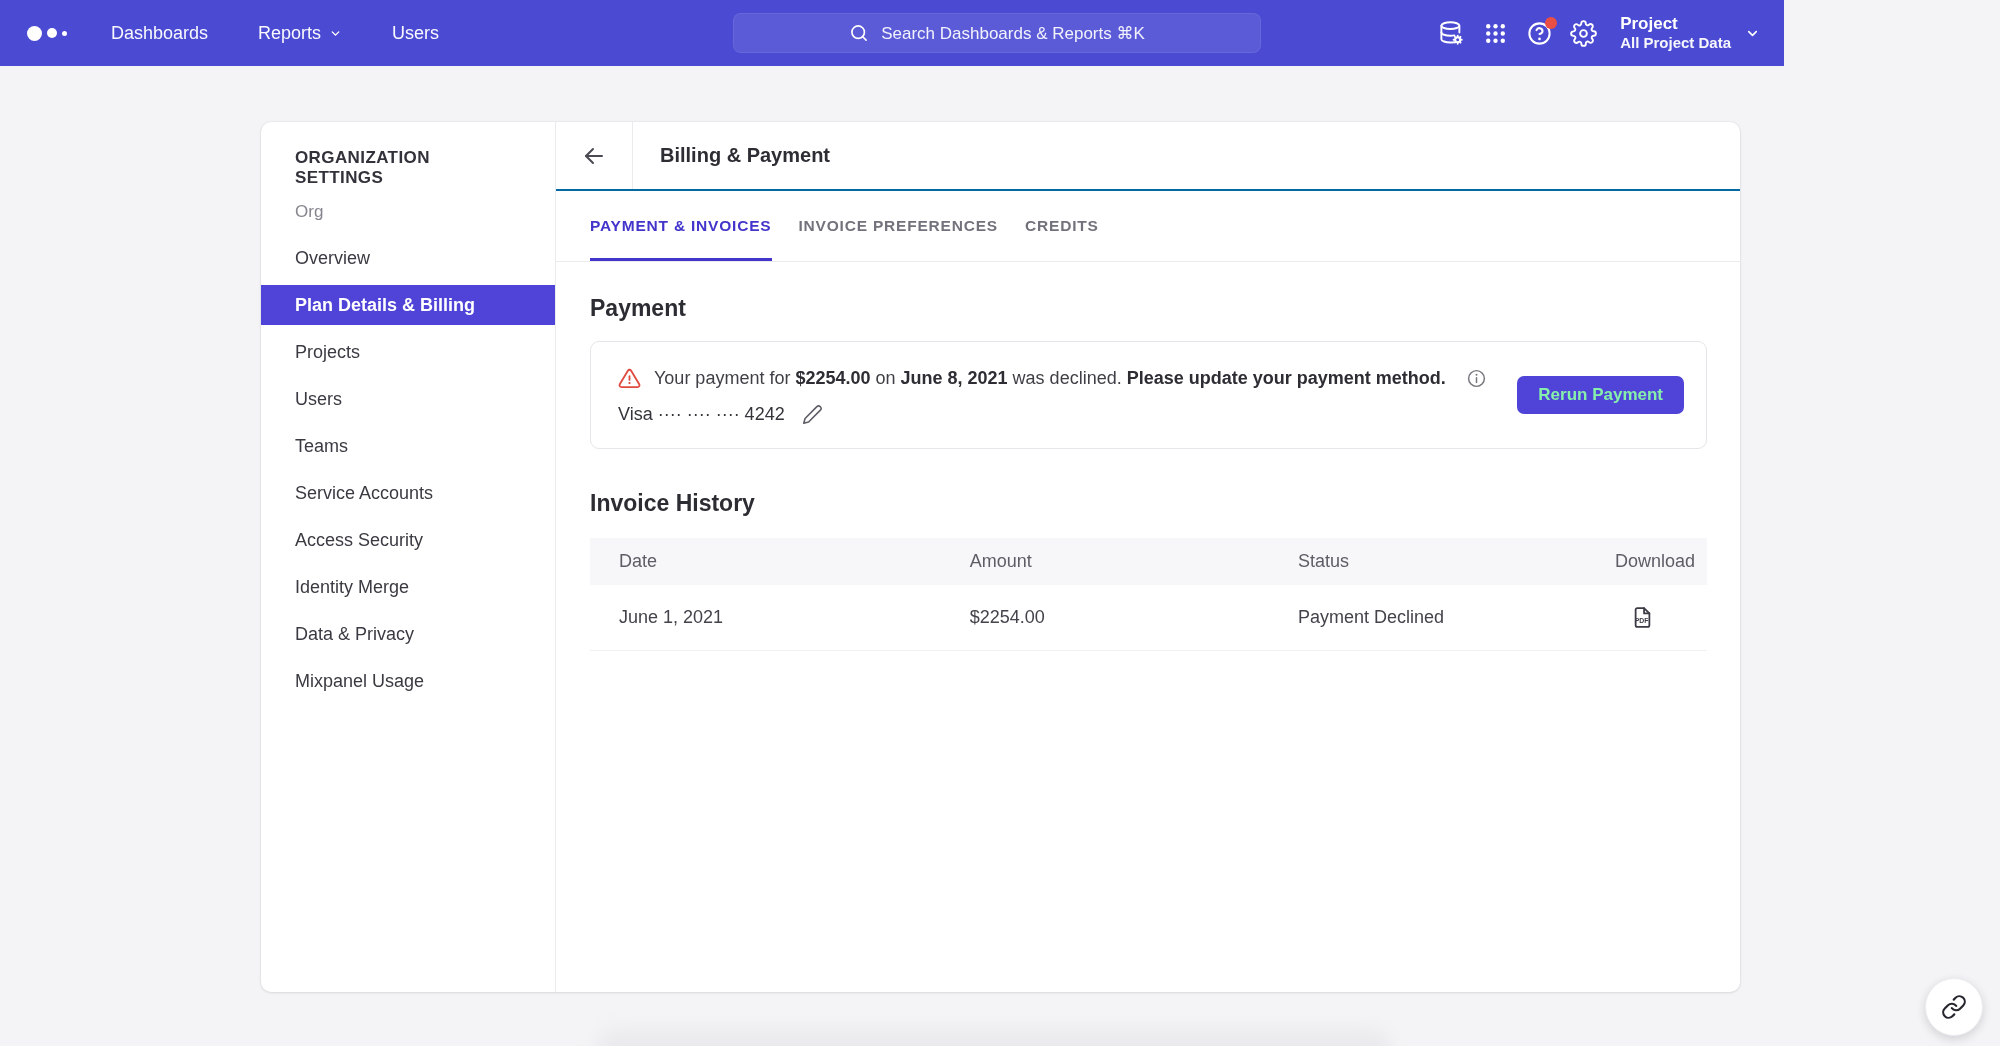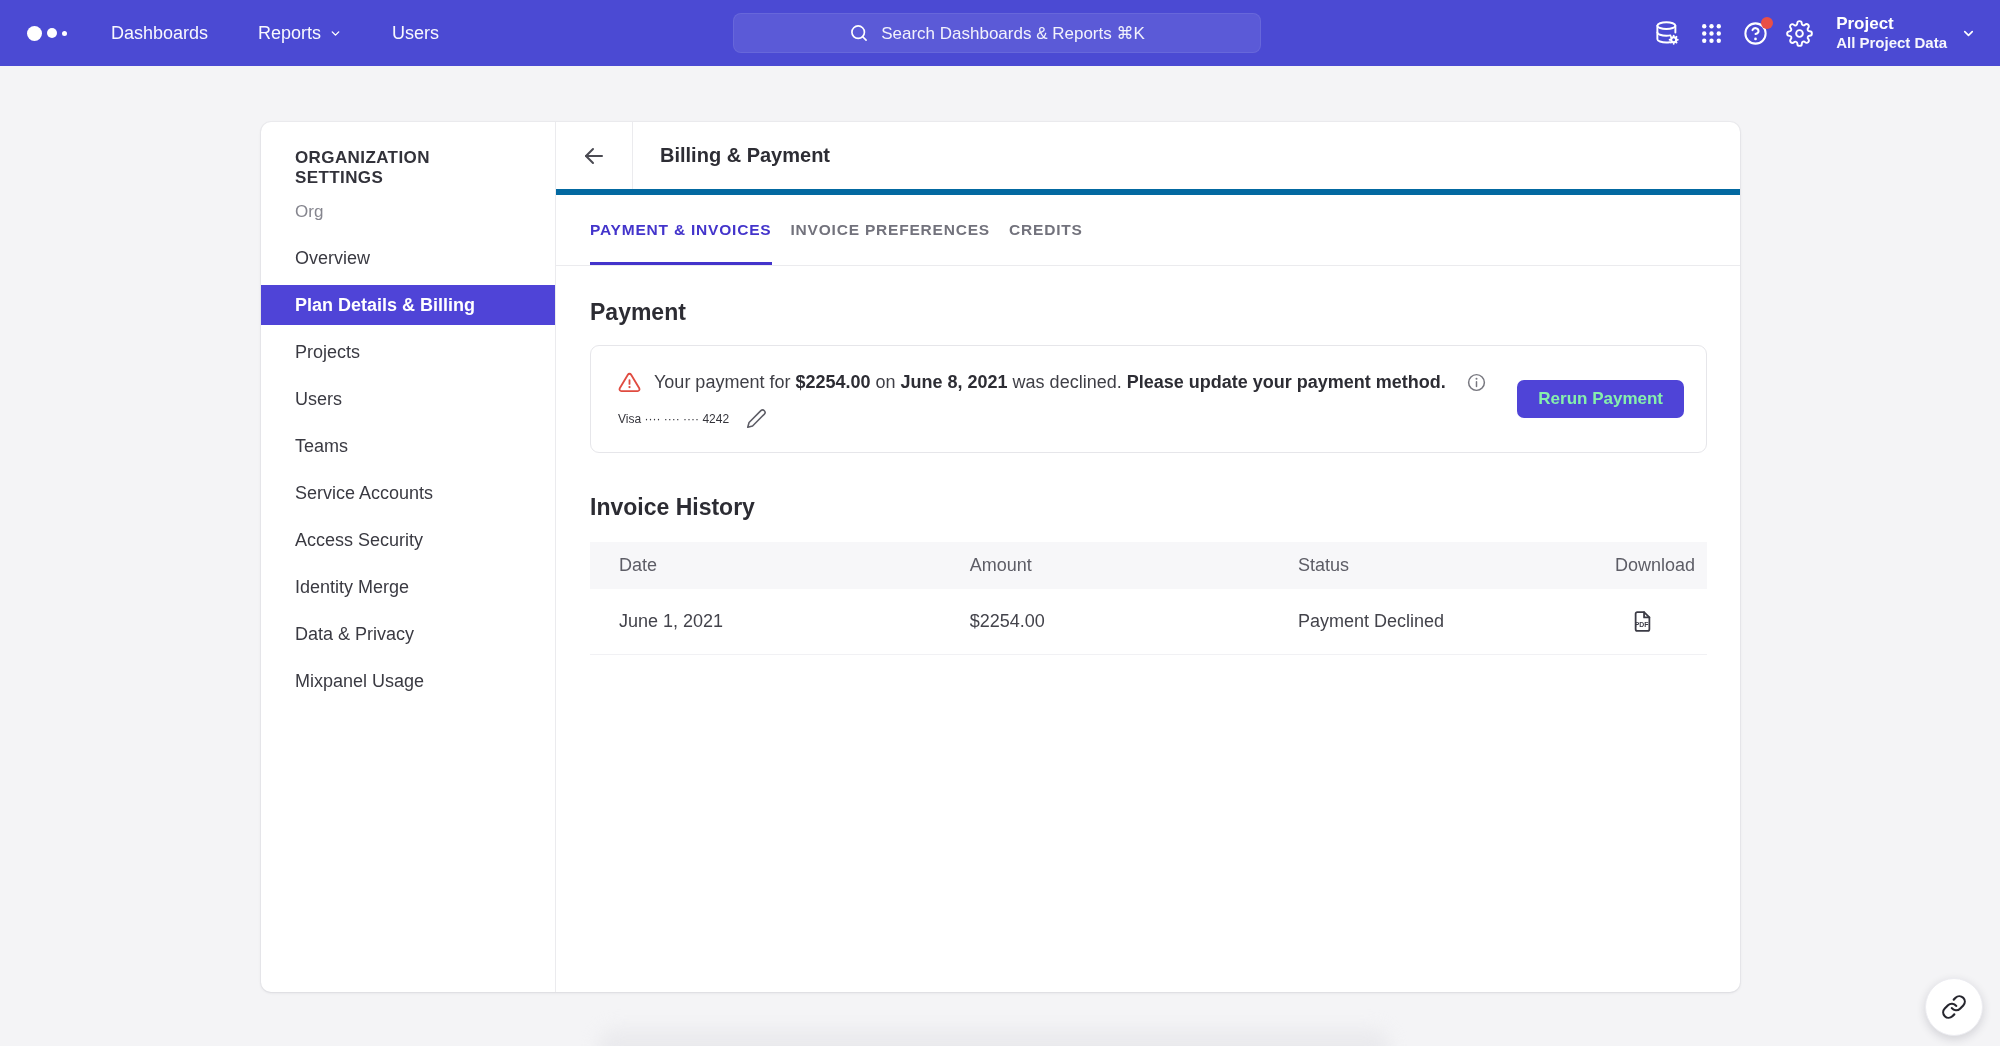--- a/index.html
+++ b/index.html
@@ -7,21 +7,21 @@
     width:2000px;height:1046px;
     background:#f4f4f6;
     font-family:"Liberation Sans", sans-serif;
     overflow:hidden;
     -webkit-font-smoothing:antialiased;
   }
   .page{position:relative;width:2000px;height:1046px;}
 
   
   .navbar{
-    position:absolute;top:0;left:0;width:2000px;height:66px;
+    position:absolute;top:0;left:0;width:1784px;height:66px;
     background:#4b4ad3;display:flex;align-items:center;
     padding:0 24px 0 27px;box-sizing:border-box;color:#fff;
   }
   .logo{display:flex;align-items:center;gap:5px;margin-right:44px;cursor:pointer;}
   .logo .d1{width:15px;height:15px;border-radius:50%;background:#fff;}
   .logo .d2{width:10px;height:10px;border-radius:50%;background:#fff;}
   .logo .d3{width:5px;height:5px;border-radius:50%;background:#fff;}
   .nav-links{display:flex;align-items:center;gap:50px;}
   .nav-link{display:flex;align-items:center;gap:8px;font-size:18px;font-weight:500;
     color:rgba(255,255,255,.96);cursor:pointer;white-space:nowrap;}
@@ -56,46 +56,46 @@
   .side-label{padding:0 34px;font-size:17px;font-weight:700;color:#32323a;
     letter-spacing:.4px;line-height:20px;}
   .org-name{padding:0 34px;margin-top:14px;font-size:17px;color:#85858e;line-height:20px;}
   .side-items{margin-top:16px;display:flex;flex-direction:column;}
   .side-item{height:40px;margin-bottom:7px;display:flex;align-items:center;
     padding-left:34px;font-size:18px;color:#3a3a42;cursor:pointer;}
   .side-item.active{background:#4f44d7;color:#fff;font-weight:700;}
 
   
   .main{flex:1;display:flex;flex-direction:column;min-width:0;}
-  .main-header{height:67px;border-bottom:6px solid #0369a1;display:flex;align-items:stretch;
+  .main-header{height:67px;border-bottom:2px solid #0369a1;display:flex;align-items:stretch;
     flex-shrink:0;}
   .back-btn{width:77px;border:none;background:none;border-right:1px solid #ebebee;
     display:flex;align-items:center;justify-content:center;cursor:pointer;padding:0;}
   .page-title{margin:0 0 0 27px;font-size:20px;font-weight:700;color:#2d2d34;
     align-self:center;}
   .tabs{height:70px;border-bottom:1px solid #ebebee;display:flex;align-items:stretch;
-    padding:0 34px;gap:19px;flex-shrink:0;}
+    padding:0 34px;gap:27px;flex-shrink:0;}
   .tab{display:flex;align-items:center;font-size:15.5px;font-weight:700;
     letter-spacing:.8px;color:#72727c;cursor:pointer;border-bottom:3px solid transparent;
     border-top:3px solid transparent;white-space:nowrap;}
   .tab.active{color:#4334cb;border-bottom-color:#4334cb;}
 
   .content{padding:0 33px 0 34px;}
   .section-heading{font-size:23px;font-weight:700;color:#2c2c33;margin:0;}
   .h-payment{margin-top:33px;}
   .h-invoices{margin-top:41px;}
 
   
   .alert-card{position:relative;margin-top:19px;border:1px solid #e6e6ea;border-radius:9px;
     padding:25px 27px 23px;box-sizing:border-box;}
   .alert-row{display:flex;align-items:center;gap:13px;}
   .alert-text{margin:0;font-size:18px;color:#3f3f46;}
   .alert-text b{color:#2d2d34;}
   .info-wrap{margin-left:7px;display:flex;align-items:center;cursor:pointer;}
-  .visa-row{margin-top:14px;display:flex;align-items:center;gap:17px;font-size:12px;
+  .visa-row{margin-top:14px;display:flex;align-items:center;gap:17px;font-size:18px;
     color:#34343b;}
   .edit-btn{border:none;background:none;padding:0;display:flex;align-items:center;cursor:pointer;}
   .expires{margin-top:4px;font-size:16px;color:#9c9ca4;}
   .rerun-btn{position:absolute;right:22px;top:50%;transform:translateY(-50%);
     background:#4f44d7;color:#86efac;border:none;border-radius:7px;height:38px;
     padding:0 21px;font-size:17px;font-weight:700;cursor:pointer;
     font-family:"Liberation Sans",sans-serif;}
 
   
   .invoice-table{margin-top:21px;}

